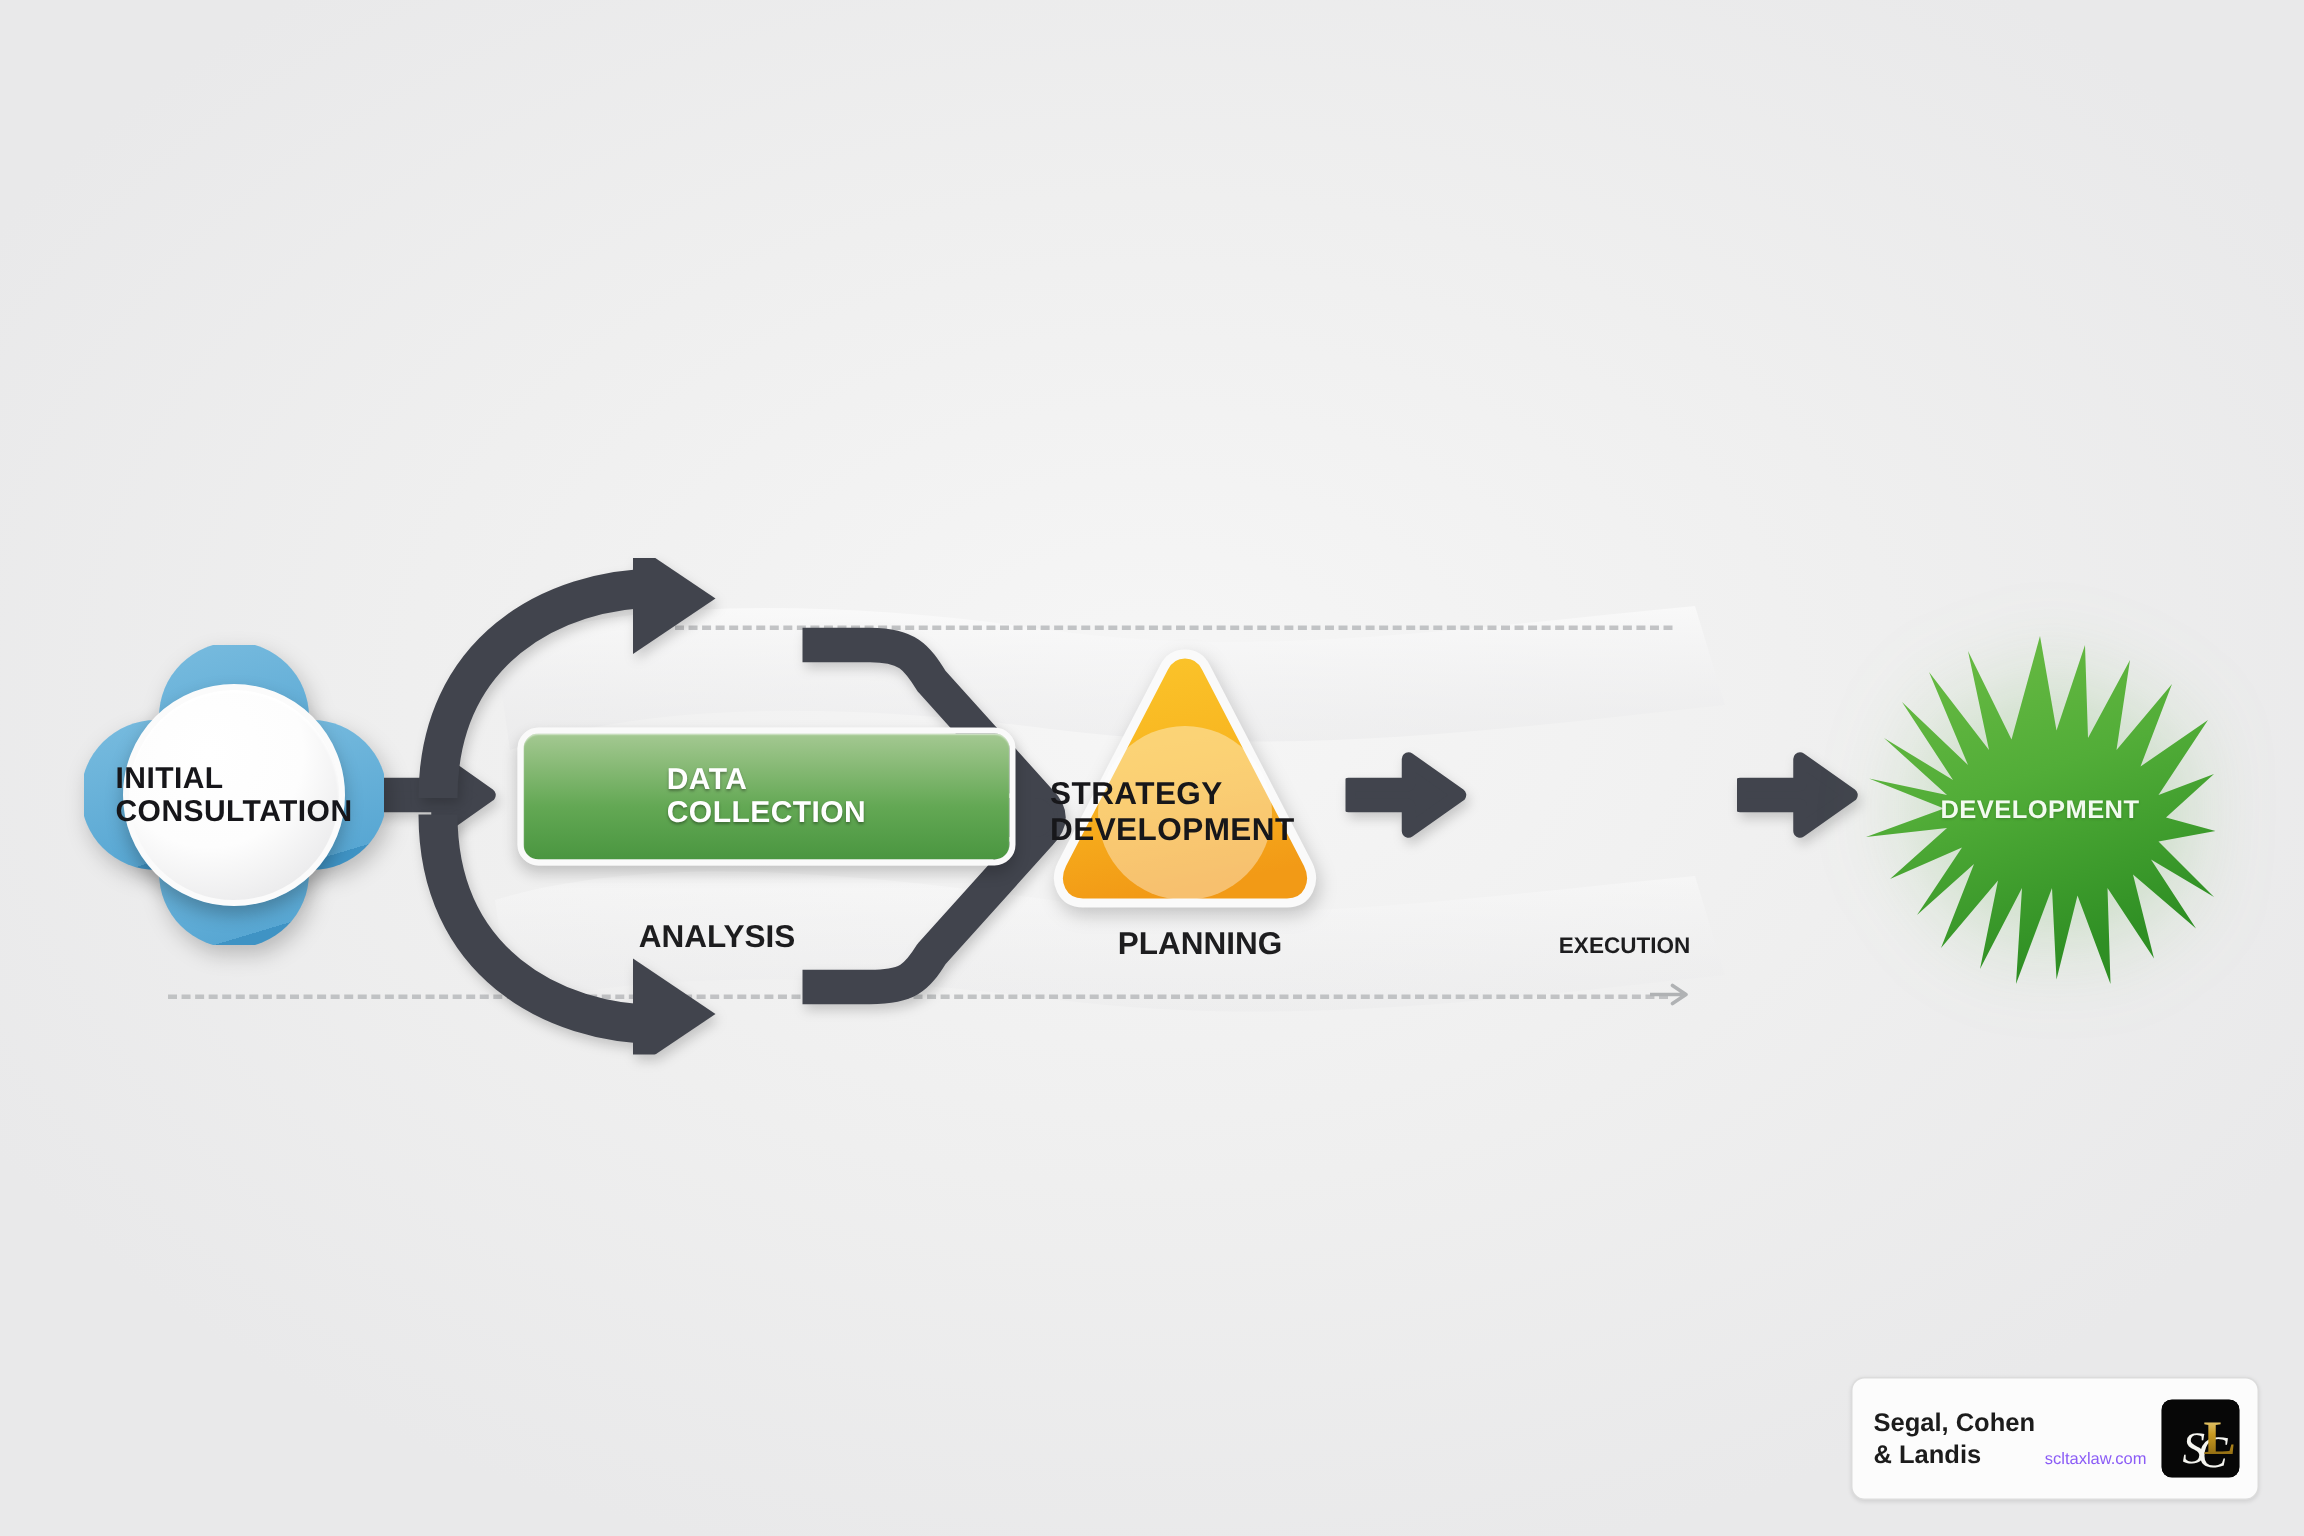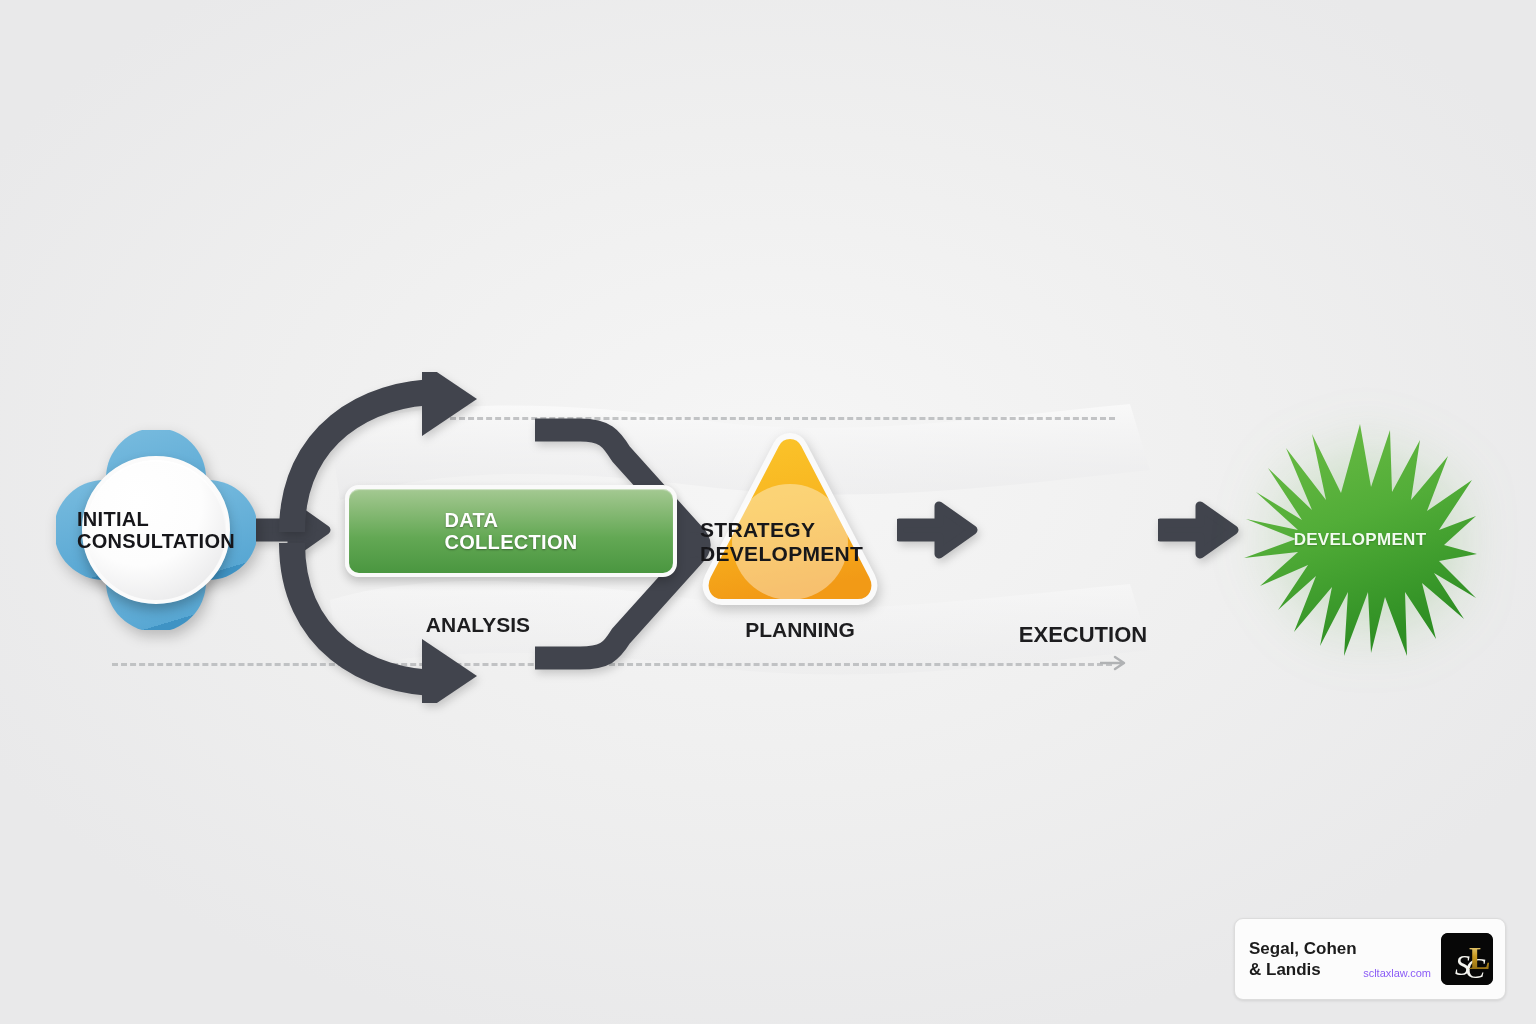--- a/index.html
+++ b/index.html
@@ -184,21 +184,21 @@
                L22,172 C8,172 2,158 8,146 L76,15 C79,9 84,6 90,6 Z" fill="url(#ylg)" stroke="#fafafa" stroke-width="6"></path>
       <circle cx="90" cy="112" r="58" fill="#ffffff" opacity="0.38"></circle>
     </svg>
     <div class="nlabel">
       <div>STRATEGY</div>
       <div>DEVELOPMENT</div>
     </div>
   </div>
   <div class="caption" style="position:absolute;left:800px;top:618px;transform:translateX(-50%);font-size:21px;font-weight:bold;color:#1d1d1f;">PLANNING</div>
 
-  <div class="caption" style="position:absolute;left:1083px;top:622px;transform:translateX(-50%);font-size:22px;font-weight:bold;color:#1d1d1f;">EXECUTION</div>
+  <div class="caption" style="position:absolute;left:1083px;top:622px;transform:translateX(-50%);font-size:15px;font-weight:bold;color:#1d1d1f;">EXECUTION</div>
 
   <div class="node" id="star">
     <svg viewBox="0 0 240 240" style="position:absolute;inset:0;filter:drop-shadow(0 0 26px rgba(100,180,80,.28));">
       <defs>
         <linearGradient id="sgg" x1="0" y1="0" x2="0.35" y2="1">
           <stop offset="0" stop-color="#6ebe46"></stop>
           <stop offset="0.5" stop-color="#52ad38"></stop>
           <stop offset="1" stop-color="#2f8f24"></stop>
         </linearGradient>
       </defs>

